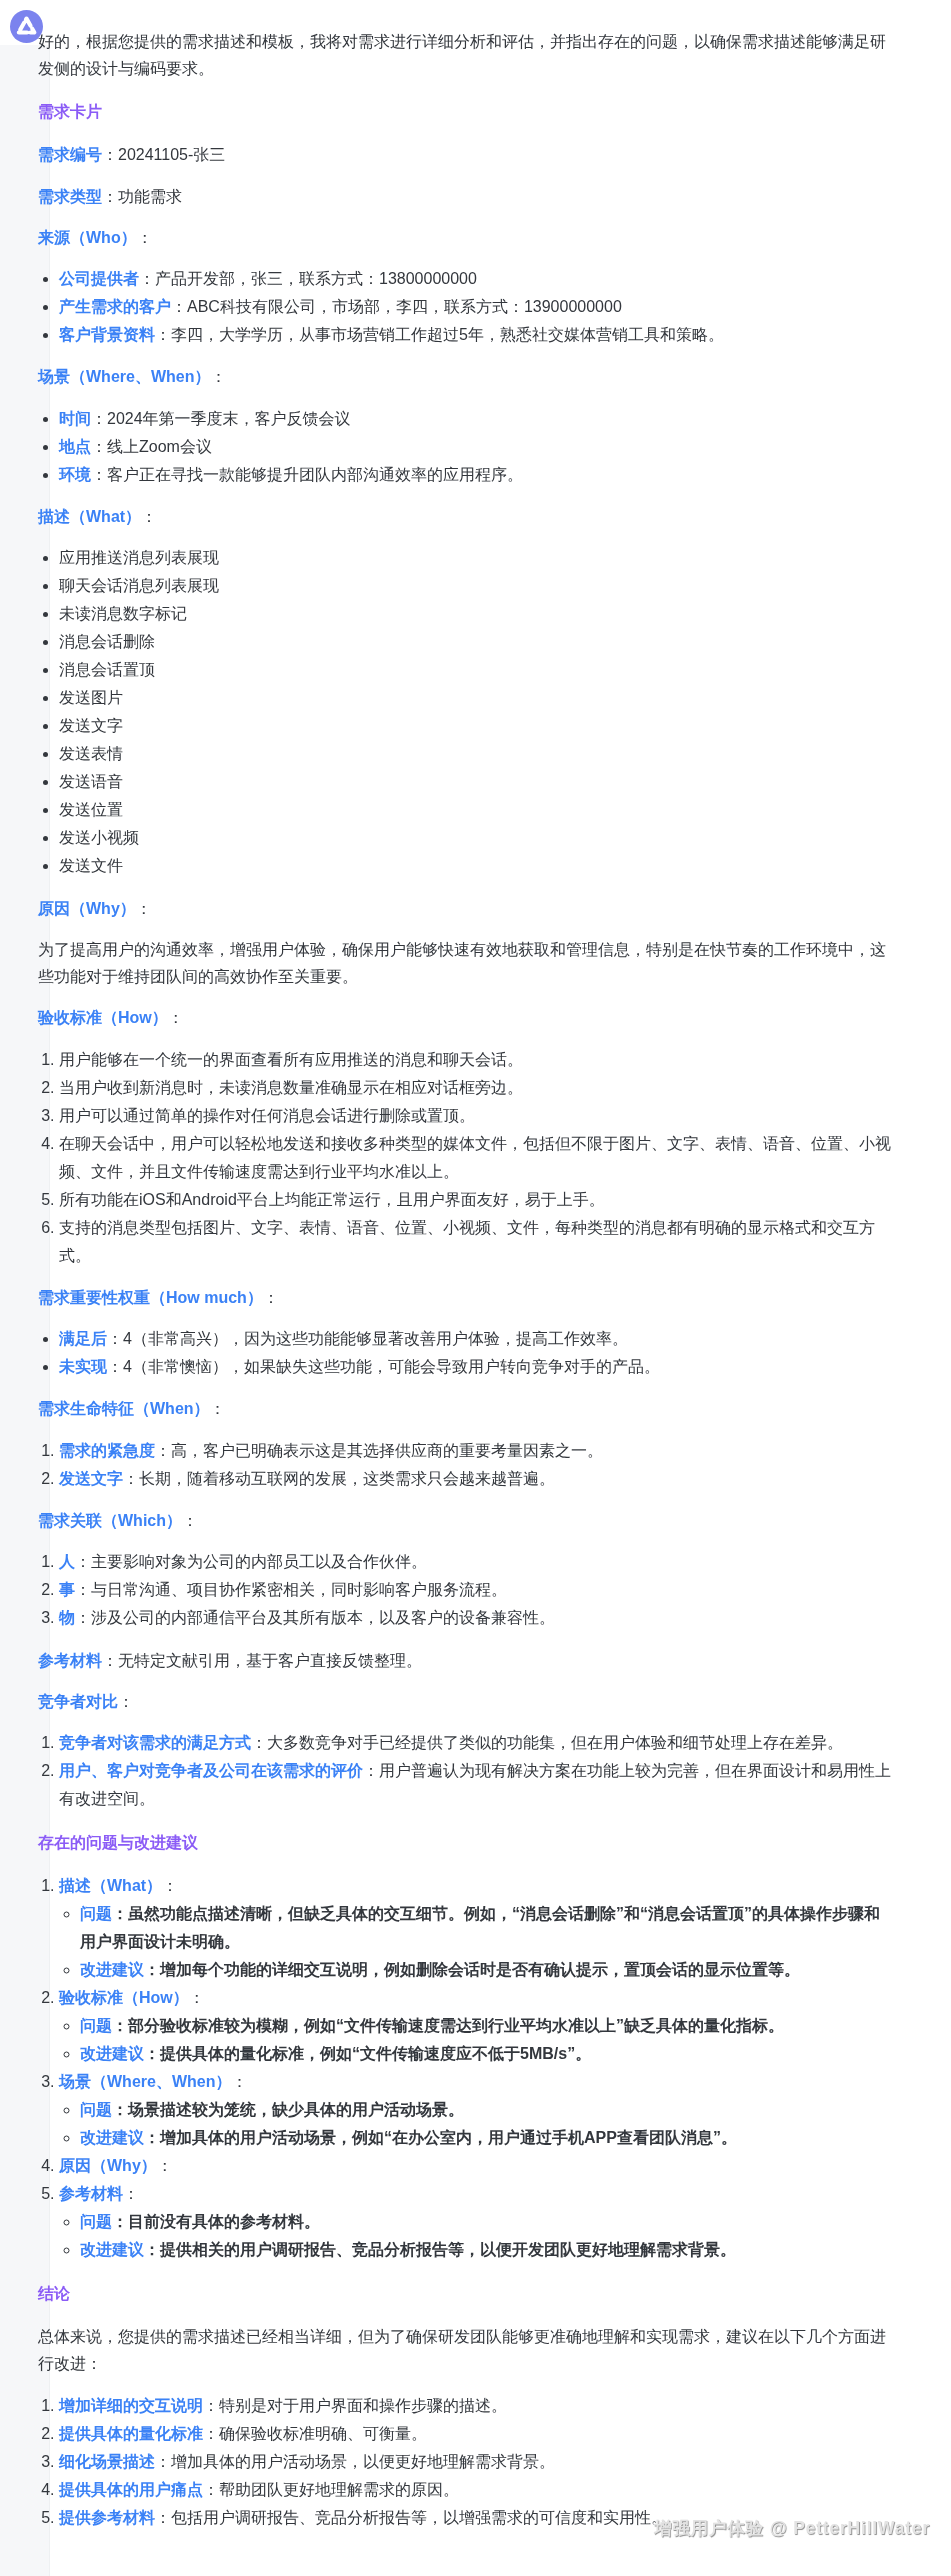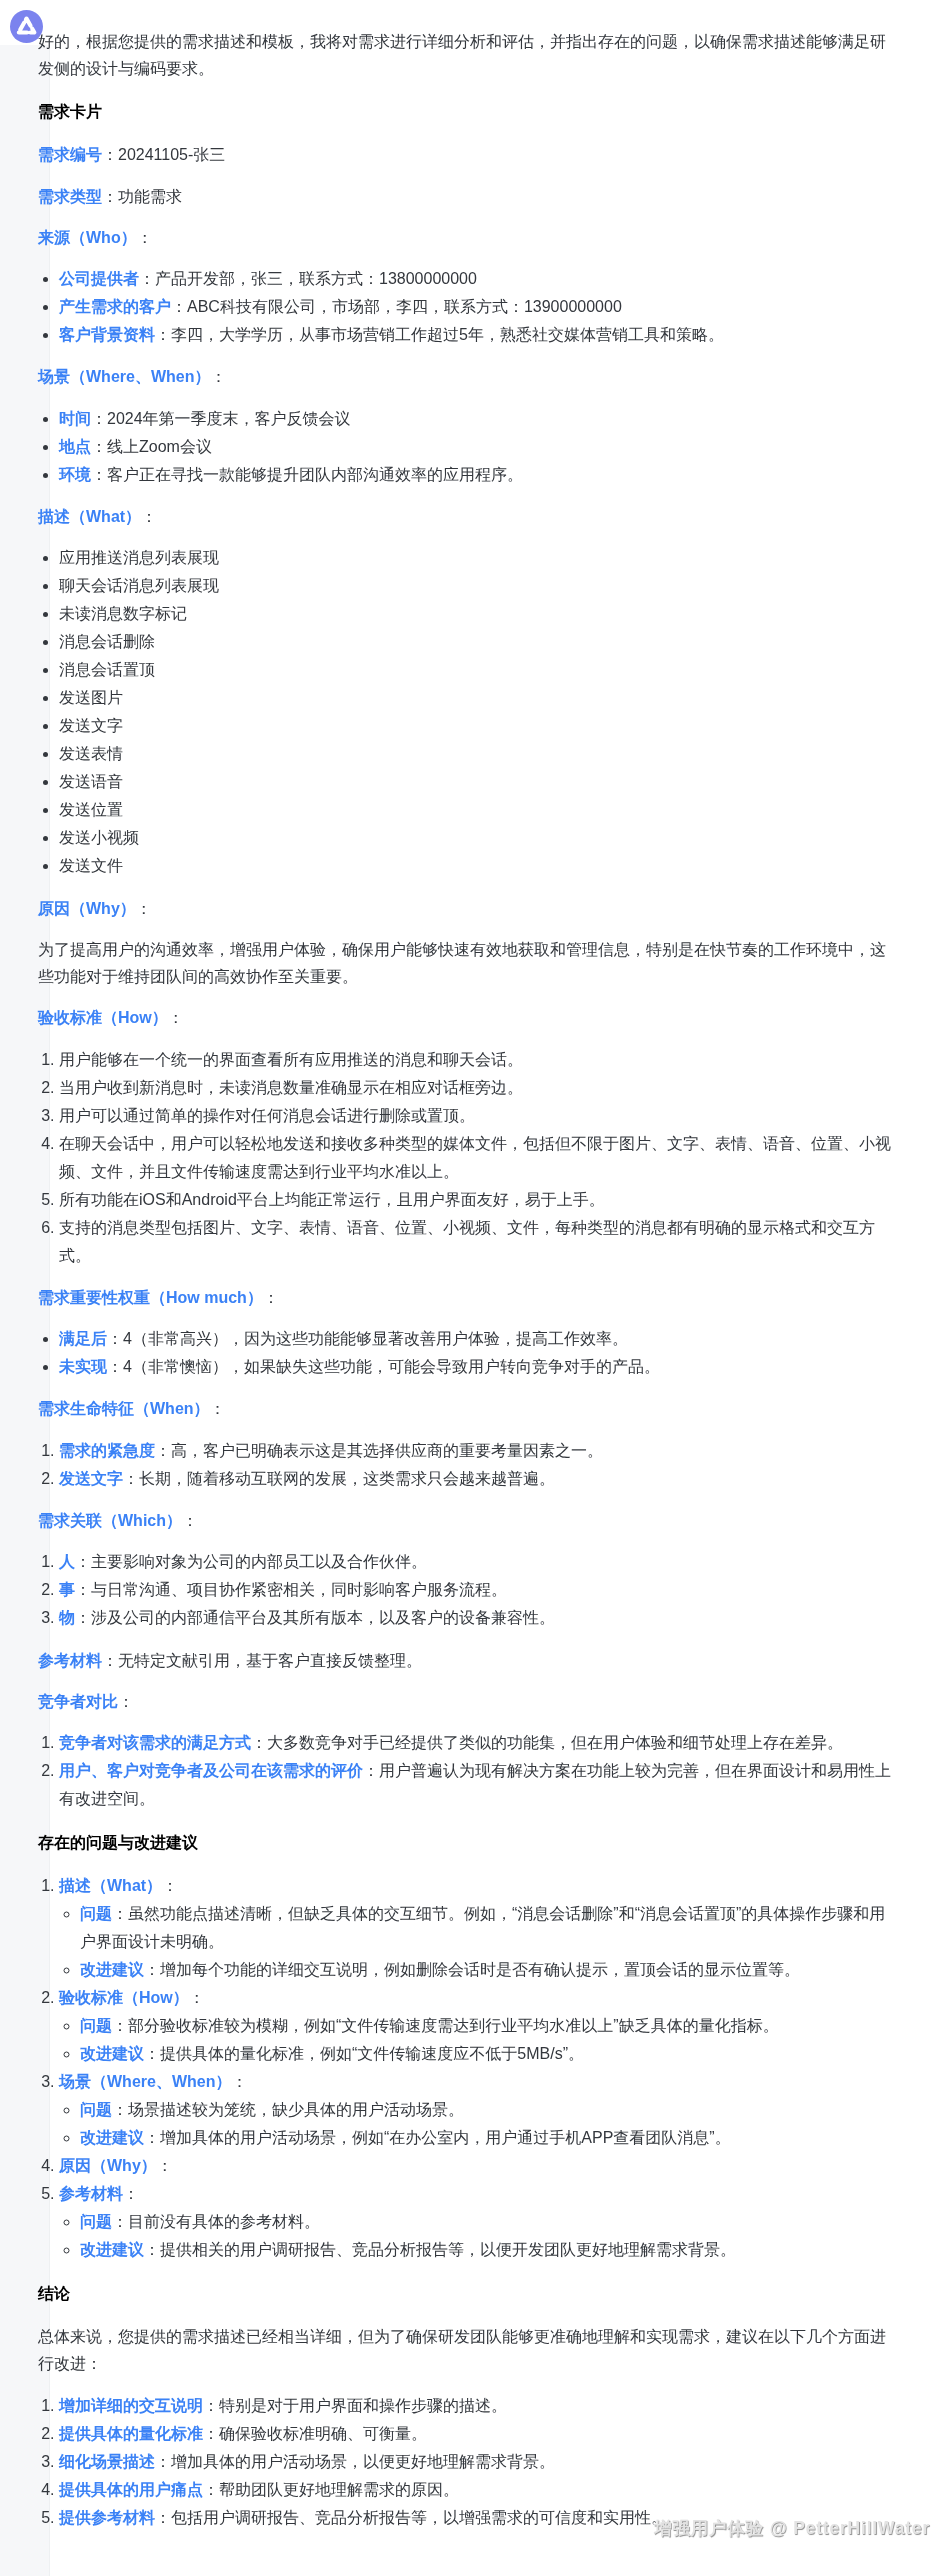--- a/index.html
+++ b/index.html
@@ -14,25 +14,25 @@
     background:#f6f7f9;border-right:0.8px solid #eef0f2;
   }
   .avatar{
     position:absolute;left:9.6px;top:9.6px;width:33px;height:33px;border-radius:50%;
   }
   .content{
     position:relative;margin-left:38px;width:856px;padding-top:14px;
     font-size:16px;
   }
   .content p{margin:14.3px 0;line-height:27px;}
-  .content h3{margin:16px 0;font-size:16px;line-height:27px;color:#000000;font-weight:bold;}
+  .content h3{margin:16px 0;font-size:16px;line-height:27px;color:#8b5cf6;font-weight:bold;}
   .content > :first-child{margin-top:6.4px;}
   .content ul,.content ol{margin:14.3px 0;padding-left:21px;}
   .content li{line-height:28px;}
-  .content ul.sub{list-style:circle;margin:0;padding-left:21px;}
+  .content ul.sub{list-style:circle;margin:0;padding-left:21px;font-weight:bold;}
   strong{color:#3b82f6;}
   .watermark{
     position:absolute;top:2516px;right:22px;
     font-size:17.5px;font-weight:bold;letter-spacing:0.8px;
     color:#e3e3e3;
     text-shadow:0.8px 0.8px 0.8px #8f8f8f,-0.8px -0.8px 0.8px #ffffff;
     white-space:nowrap;
   }
 </style>
 </head>

